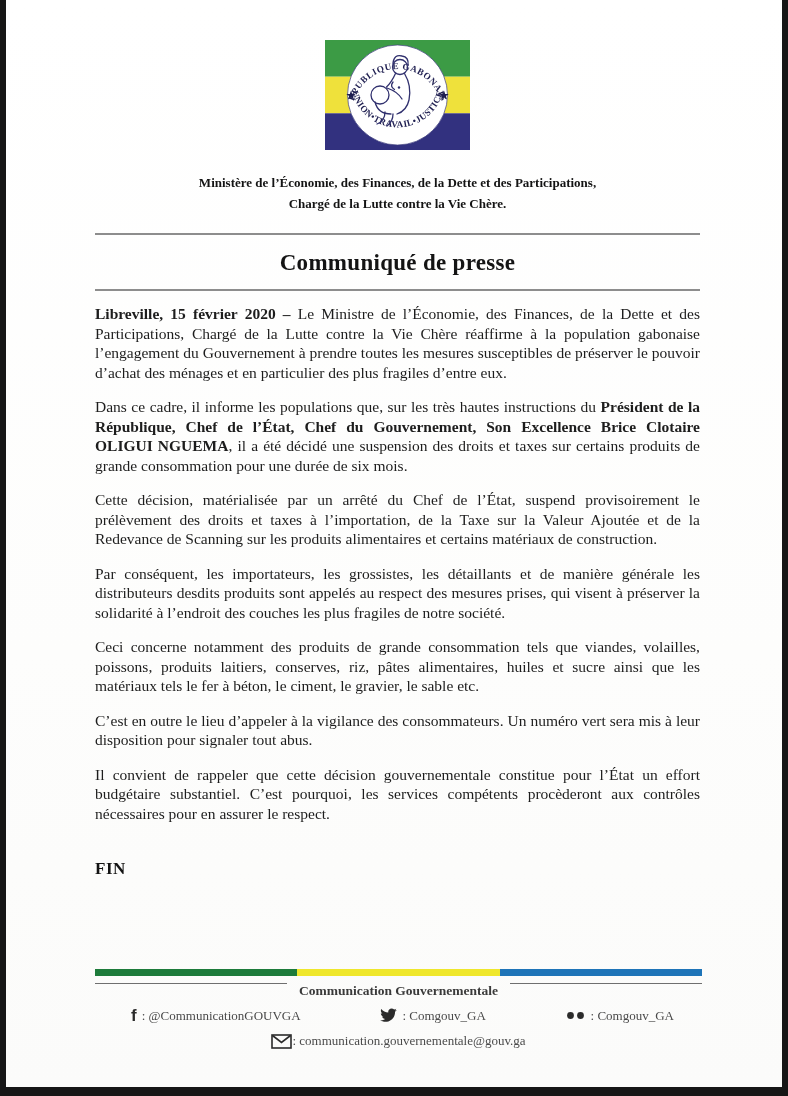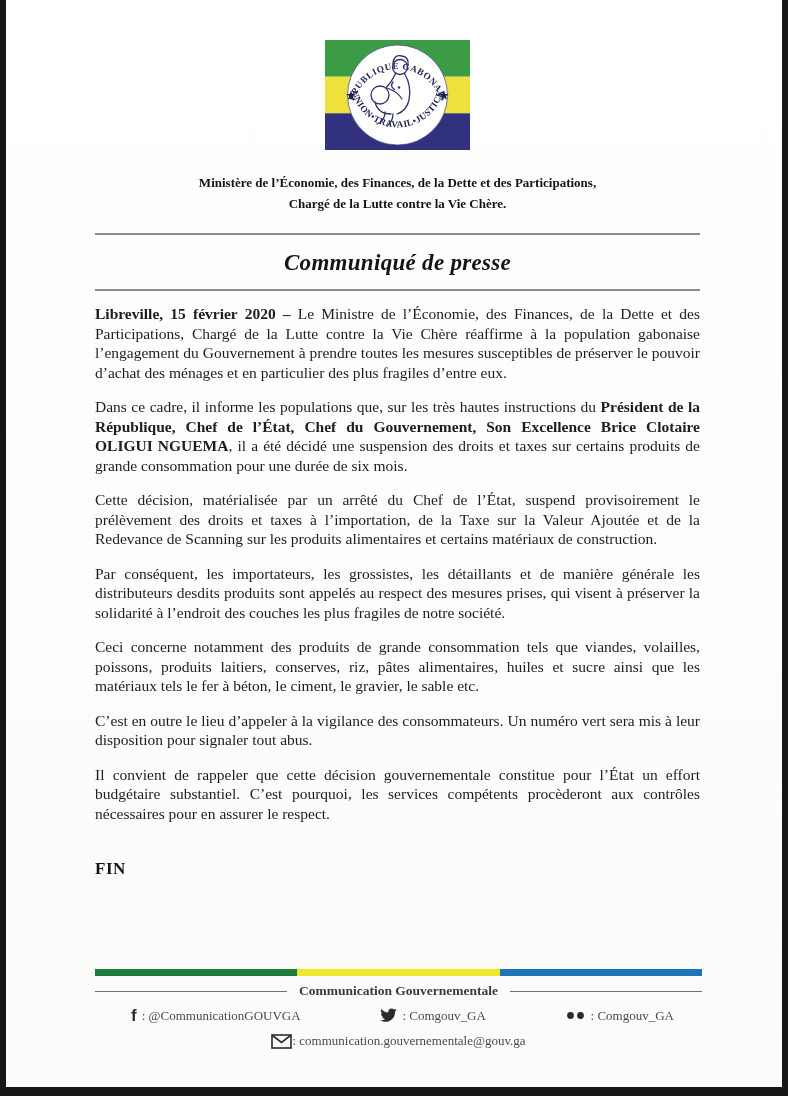--- a/index.html
+++ b/index.html
@@ -39,21 +39,20 @@
   .rule-1 { margin-top: 19px; }
   .rule-2 { }
 
   .press-title {
     text-align: center;
     font-size: 23px;
     font-weight: bold;
     letter-spacing: 0.3px;
     color: #141414;
     margin: 15px 0 13px 0;
-    font-style: italic;
   }
 
   .body-text { margin-top: 13px; }
   .body-text p {
     font-size: 15.5px;
     line-height: 19.5px;
     text-align: justify;
     margin-bottom: 15px;
     color: #1d1d1d;
   }
@@ -69,21 +68,21 @@
   }
 
   .doc-footer {
     position: absolute;
     left: 89px; right: 80px; bottom: 38px;
   }
   .tricolor { display: flex; height: 7px; width: 100%; }
   .tricolor .seg { flex: 1; }
 
   .footer-label-row {
-    display: flex; align-items: center;
+    display: flex; 
     margin-top: 7px;
     gap: 12px;
   }
   .footer-label-row .line { flex: 1; height: 0; border-top: 1.5px solid #6f6f6f; }
   .footer-label {
     font-weight: bold;
     font-size: 13.5px;
     color: #3a3a3a;
     white-space: nowrap;
   }

